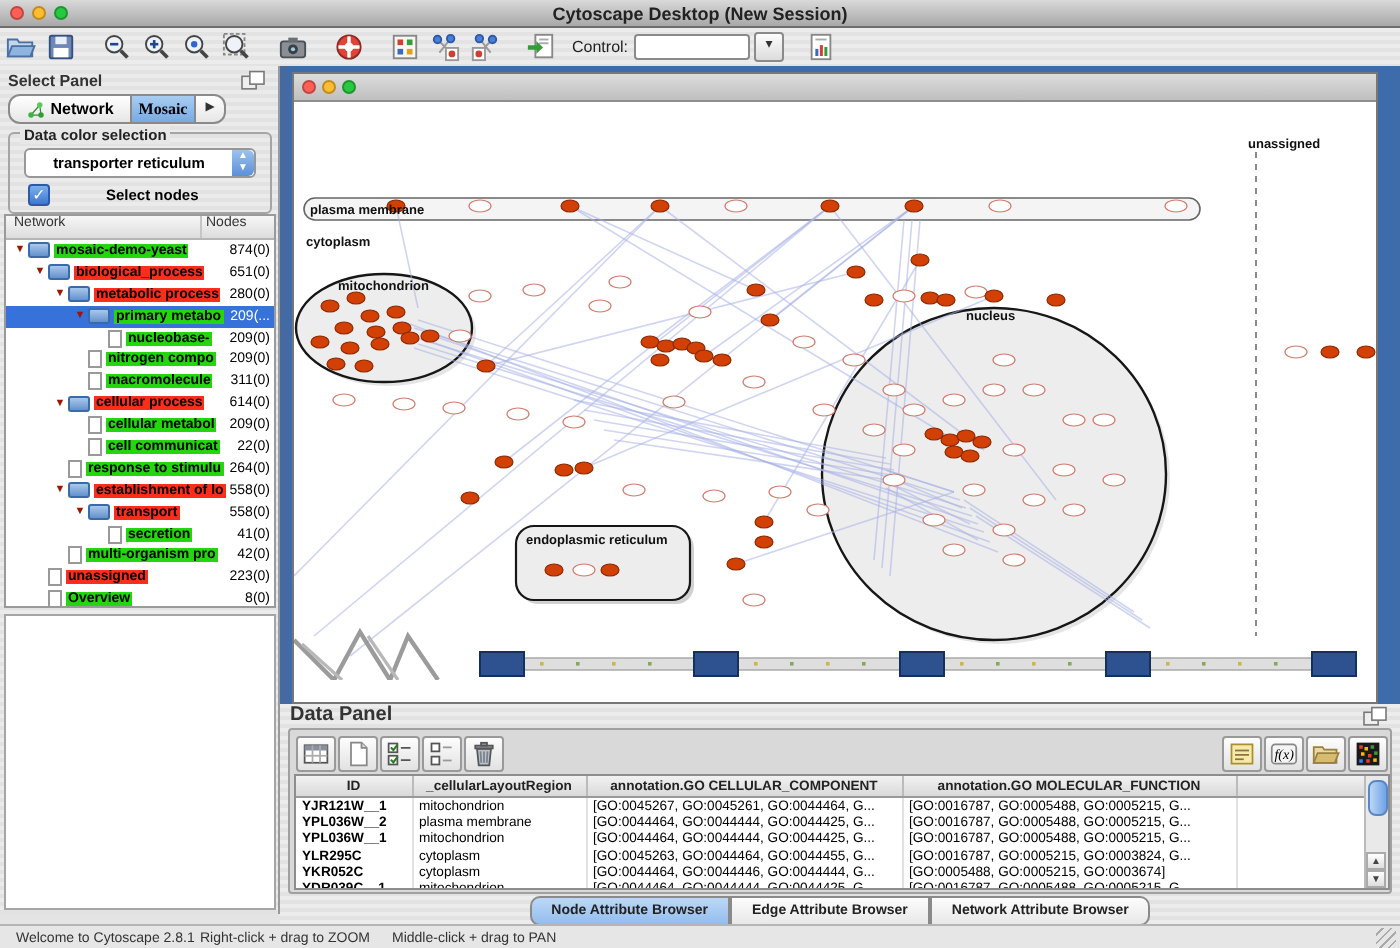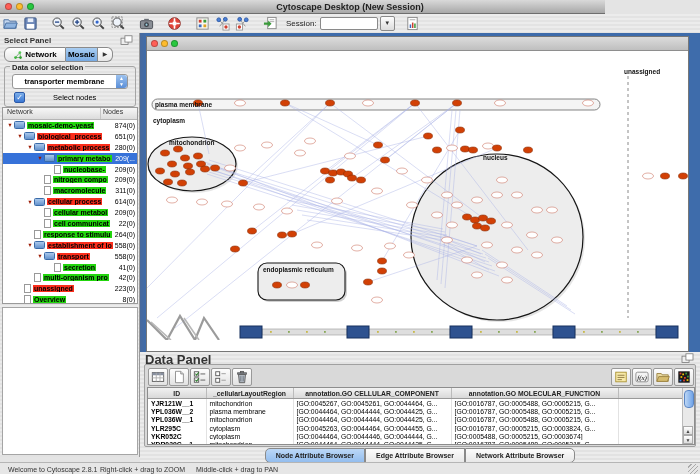--- a/index.html
+++ b/index.html
@@ -1,20 +1,20 @@
 <!DOCTYPE html>
 <html><head>
 <meta charset="utf-8">
 <style>
   html,body{margin:0;padding:0;background:#777;}
   #app{position:relative;width:700px;height:474px;background:#e4e4e4;overflow:hidden;
        font-family:"Liberation Sans",sans-serif;font-size:8px;color:#000;}
   .abs{position:absolute;}
   
-  #titlebar{left:0;top:0;width:605px;height:13px;
+  #titlebar{left:0;top:0;width:700px;height:13px;
     background:linear-gradient(#d9d9d9,#a8a8a8);border-bottom:1px solid #6e6e6e;}
   .tl{position:absolute;top:2.5px;width:7px;height:7px;border-radius:50%;border:1px solid rgba(0,0,0,.25);box-sizing:border-box;}
   #title-text{position:absolute;left:0;top:2px;width:700px;text-align:center;font-weight:bold;font-size:9px;color:#222;}
   
   #toolbar{left:0;top:14px;width:700px;height:19px;
     background:repeating-linear-gradient(180deg,#ececec 0 2px,#e3e3e3 2px 4px);
     border-bottom:1px solid #9a9a9a;display:flex;align-items:center;}
   .tbtn{width:18px;height:17px;margin:0 1px;display:flex;align-items:center;justify-content:center;}
   .tbtn svg{width:15px;height:15px;}
   .tsep{width:8px;}
@@ -25,34 +25,34 @@
   
   #control-panel{left:0;top:33px;width:140px;height:424px;background:repeating-linear-gradient(180deg,#ebebeb 0 2px,#e2e2e2 2px 4px);
      border-right:1px solid #9a9a9a;box-sizing:border-box;}
   #cp-title{position:absolute;left:4px;top:3px;font-size:8px;font-weight:bold;color:#333;}
   .float-ic{position:absolute;width:13px;height:11px;}
   #cp-tabs{position:absolute;left:4px;top:14px;width:130px;height:15px;display:flex;}
   .cp-tab{height:15px;border:1px solid #8a8a8a;box-sizing:border-box;display:flex;align-items:center;justify-content:center;
      font-size:8px;font-weight:bold;background:linear-gradient(#fff,#e6e6e6);}
   .cp-tab.sel{background:linear-gradient(#a8cdf2,#77aae3);}
   #tab-network{width:62px;border-radius:6px 0 0 6px;}
-  #tab-mosaic{width:32px;border-left:none;}
+  #tab-mosaic{width:32px;border-left:none;font-family:Liberation Serif, serif;}
   #tab-more{width:14px;border:1px solid #8a8a8a;border-left:none;border-radius:0 6px 6px 0;background:linear-gradient(#fff,#e6e6e6);
      text-align:center;line-height:13px;font-size:6px;color:#333;}
   #ncs-box{position:absolute;left:4px;top:33px;width:130px;height:39px;border:1px solid #a5a5a5;border-radius:3px;}
   #ncs-label{position:absolute;left:5px;top:-4px;background:inherit;background:#e7e7e7;padding:0 2px;font-size:7.5px;font-weight:bold;color:#222;}
   #ncs-combo{position:absolute;left:7px;top:7px;width:114px;height:13px;background:#fff;border:1px solid #979797;border-radius:3px;
      display:flex;align-items:center;}
   #ncs-combo span{flex:1;text-align:center;font-size:7.5px;font-weight:bold;}
   #ncs-step{width:11px;height:13px;background:linear-gradient(#9cc2ef,#5b8fd8);border-radius:0 3px 3px 0;color:#fff;
      font-size:5px;line-height:6px;text-align:center;}
   #ncs-check-row{position:absolute;left:9px;top:25px;display:flex;align-items:center;}
   #ncs-checkbox{width:9px;height:9px;background:linear-gradient(#7db0ea,#3b77d3);border:1px solid #2c5aa8;border-radius:2px;
      color:#fff;font-size:8px;line-height:9px;text-align:center;margin-right:4px;}
-  #ncs-check-label{font-size:7.5px;font-weight:normal;padding-left:24px;}
+  #ncs-check-label{font-size:7.5px;font-weight:bold;padding-left:24px;}
   
   #tree{position:absolute;left:2px;top:74px;width:136px;height:197px;background:#fff;border:1px solid #9a9a9a;box-sizing:border-box;overflow:hidden;}
   #tree-header{height:11px;background:linear-gradient(#f7f7f7,#dcdcdc);border-bottom:1px solid #b5b5b5;display:flex;font-size:7px;color:#333;}
   #tree-header .c1{flex:1;padding-left:4px;}
   #tree-header .c2{width:34px;border-left:1px solid #c5c5c5;padding-left:2px;}
   .trow{height:10.9px;display:flex;align-items:center;overflow:hidden;}
   .trow.sel{background:#3672d9;}
   .texp{width:8px;font-size:5.5px;color:#9b1800;text-align:center;flex:none;}
   .tico{flex:none;margin-right:2px;}
   .fold{width:11px;height:8px;background:linear-gradient(#a9c8ec,#6492cc);border:1px solid #3a6ba8;border-radius:1.5px;box-sizing:border-box;}
@@ -62,21 +62,21 @@
   .trow.sel .tcnt{color:#fff;}
   #birdseye{position:absolute;left:2px;top:274px;width:136px;height:148px;background:#fff;border:1px solid #a5a5a5;box-sizing:border-box;}
   
   #mdi{left:140px;top:33px;width:560px;height:319px;background:linear-gradient(90deg,#48699c,#3e6cab 6px,#3e6cab);}
   #net-window{position:absolute;left:6px;top:3px;width:543px;height:316px;background:#fff;border:1px solid #777;box-sizing:border-box;}
   #net-titlebar{height:13px;background:linear-gradient(#dcdcdc,#bfbfbf);border-bottom:1px solid #8e8e8e;position:relative;}
   #net-title{position:absolute;left:0;top:2px;width:100%;text-align:center;font-size:8px;font-weight:bold;color:#222;}
   #net-canvas{position:absolute;left:0;top:13px;width:541px;height:290px;}
   
   #data-panel{left:140px;top:352px;width:560px;height:110px;background:repeating-linear-gradient(180deg,#ececec 0 2px,#e2e2e2 2px 4px);}
-  #dp-title{position:absolute;left:5px;top:0;font-size:13px;font-weight:bold;color:#333;}
+  #dp-title{position:absolute;left:5px;top:0;font-size:10px;font-weight:bold;color:#333;}
   #dp-inner{position:absolute;left:4px;top:12px;width:552px;height:83px;background:#d9d9d9;border:1px solid #a0a0a0;border-radius:2px;box-sizing:border-box;}
   .dp-btn{position:absolute;top:3px;width:18px;height:16px;border:1px solid #999;border-radius:2px;background:linear-gradient(#fdfdfd,#e2e2e2);
      display:flex;align-items:center;justify-content:center;}
   .dp-btn svg{width:14px;height:14px;}
   #dp-table{position:absolute;left:2px;top:22px;width:548px;height:58px;background:#fff;border:1px solid #8d8d8d;box-sizing:border-box;overflow:hidden;}
   table{border-collapse:collapse;table-layout:fixed;width:536px;}
   th{height:10px;background:linear-gradient(#f2f2f2,#d9d9d9);border-right:1px solid #bbb;border-bottom:1px solid #999;
      font-size:6.8px;font-weight:bold;color:#222;overflow:hidden;white-space:nowrap;padding:0 2px;}
   td{height:8.3px;font-size:6.8px;border-right:1px solid #e2e2e2;white-space:nowrap;overflow:hidden;padding:0 3px;}
   td.idc{font-weight:bold;}
@@ -203,21 +203,21 @@
         <span class="tsep"></span>
         <span class="tbtn">
           <svg viewBox="0 0 16 16">
             <rect x="5" y="1.5" width="9" height="12" fill="#fff" stroke="#888"></rect>
             <line x1="7" y1="4" x2="12" y2="4" stroke="#aaa"></line>
             <line x1="7" y1="6" x2="12" y2="6" stroke="#aaa"></line>
             <path d="M1 7 h4.5 V4.8 l3.6 3.4 -3.6 3.4 V9.4 H1 Z" fill="#3a9a3a"></path>
           </svg>
         </span>
       </span>
-    <span id="search-label">Session:</span>
+    <span id="search-label">Control:</span>
     <input id="search-input" value="" style="">
     <span id="search-drop">▾</span>
     <span class="tsep"></span>
     <span id="tb-icons-right" style="display:flex;align-items:center;">
         <span class="tbtn">
           <svg viewBox="0 0 16 16">
             <rect x="3" y="1.5" width="10" height="13" fill="#fff" stroke="#888"></rect>
             <rect x="5" y="9" width="1.6" height="3.8" fill="#3a6ac0"></rect>
             <rect x="7.4" y="7" width="1.6" height="5.8" fill="#d04030"></rect>
             <rect x="9.8" y="8" width="1.6" height="4.8" fill="#3a9a3a"></rect>
@@ -244,21 +244,21 @@
         <span>Network</span>
       </div>
       <div class="cp-tab sel" id="tab-mosaic">
         <span>Mosaic</span>
       </div>
       <div id="tab-more">▶</div>
     </div>
     <div id="ncs-box">
       <div id="ncs-label">Data color selection</div>
       <div id="ncs-combo">
-        <span>transporter membrane</span>
+        <span>transporter reticulum</span>
         <div id="ncs-step">▲<br>▼</div>
       </div>
       <div id="ncs-check-row">
         <div id="ncs-checkbox">✓</div>
         <span id="ncs-check-label">Select nodes</span>
       </div>
     </div>
     <div id="tree">
       <div id="tree-header">
         <span class="c1">Network</span>

